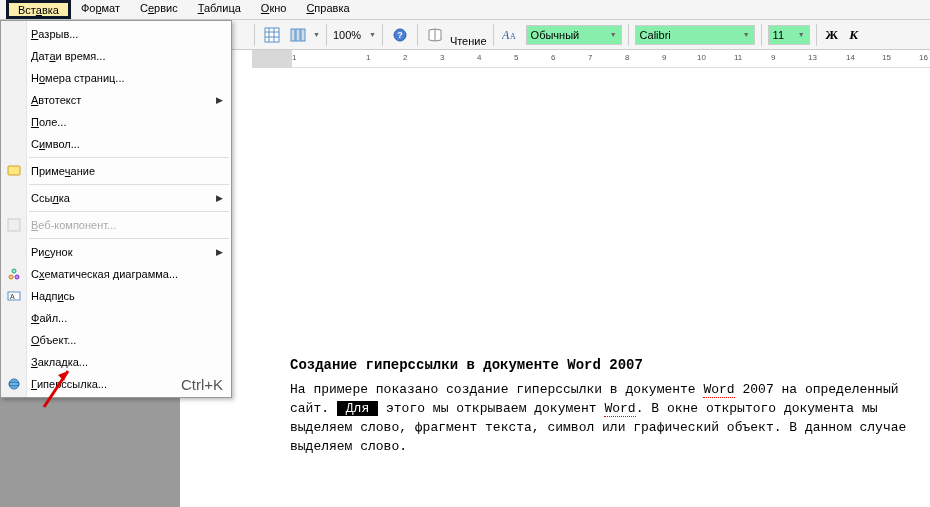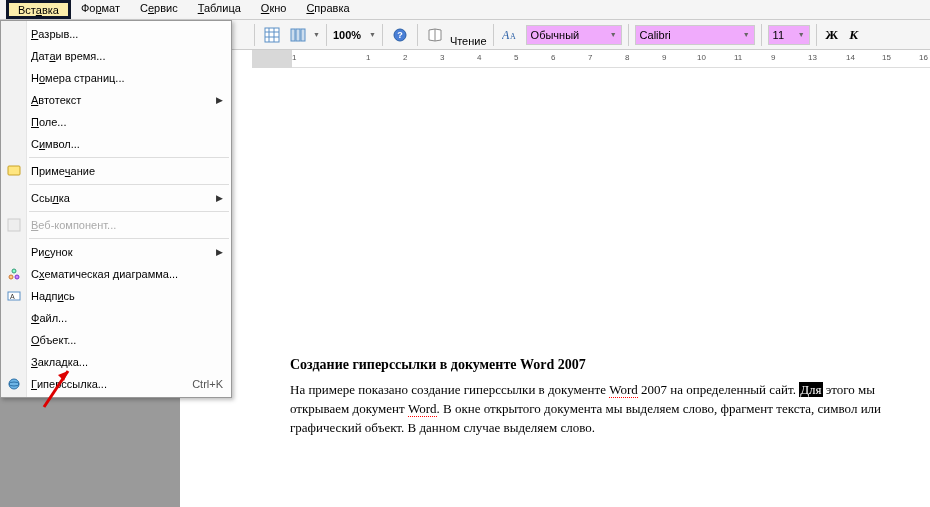--- a/index.html
+++ b/index.html
@@ -6,55 +6,55 @@
 body { font-family: "Segoe UI", Tahoma, sans-serif; font-size: 11px; background: #fff; width: 930px; height: 507px; overflow: hidden; position: relative; }
 
 .menubar { display: flex; height: 20px; border-bottom: 1px solid #ccc; background: #f5f5f5; padding-left: 6px; }
 .menubar-item { padding: 2px 10px; cursor: default; font-size: 11px; }
 .menubar-item.active { background: #fceeab; border: 3px solid #0f172a; padding: 1px 9px; }
 .menubar-item u { text-decoration: underline; }
 
 .toolbar { display: flex; align-items: center; height: 30px; border-bottom: 1px solid #ccc; background: #f5f5f5; padding-left: 252px; gap: 4px; }
 .toolbar .sep { width: 1px; height: 22px; background: #ccc; margin: 0 2px; }
 .ticon { width: 22px; height: 22px; display: flex; align-items: center; justify-content: center; }
-.zoom { display: flex; align-items: center; gap: 2px; font-weight: bold; }
+.zoom { display: flex; align-items: center; gap: 2px; }
 .zoom-val { font-size: 11px; min-width: 34px; }
 .dd-arrow { font-size: 7px; color: #666; }
-.style-box, .font-box, .size-box { display: flex; align-items: center; border: 1px solid #ccc; background: #f0abfc; height: 20px; padding: 0 4px; font-size: 11px; }
+.style-box, .font-box, .size-box { display: flex; align-items: center; border: 1px solid #ccc; background: #86efac; height: 20px; padding: 0 4px; font-size: 11px; }
 .style-box { min-width: 96px; }
 .font-box { min-width: 120px; }
 .size-box { min-width: 42px; }
 .fmt-btn { font-family: "Times New Roman", serif; width: 18px; text-align: center; font-size: 13px; }
 .fmt-bold { font-weight: bold; }
 .fmt-italic { font-style: italic; font-weight: bold; }
 
 .ruler-area { position: absolute; left: 252px; right: 0; top: 50px; height: 18px; background: #fff; border-bottom: 1px solid #ddd; }
 .ruler-gray { position: absolute; left: 0; width: 40px; height: 18px; background: #d8d8d8; }
 .ruler { position: absolute; left: 40px; right: 0; height: 18px; font-size: 8px; color: #555; }
 .ruler-tick { position: absolute; top: 3px; }
 
 .left-gray { position: absolute; left: 0; top: 50px; bottom: 0; width: 180px; background: #9a9a9a; }
 
 .menu-dropdown { position: absolute; left: 0; top: 20px; width: 232px; background: #fdfdfd; border: 1px solid #999; box-shadow: 2px 2px 4px rgba(0,0,0,0.25); z-index: 10; }
 .menu-icon-col { position: absolute; left: 0; top: 0; bottom: 0; width: 26px; background: #f2f2f2; border-right: 1px solid #e5e5e5; }
 .menu-items { position: relative; padding: 2px 0; }
 .menu-item { display: flex; align-items: center; height: 22px; padding-left: 30px; padding-right: 8px; font-size: 11px; cursor: default; position: relative; }
 .menu-item.disabled { color: #aaa; }
-.menu-item .shortcut { margin-left: auto; font-size: 11px; color: #555; }
+.menu-item .shortcut { margin-left: auto; font-size: 15px; color: #555; }
 .menu-item .sub-arrow { margin-left: auto; font-size: 9px; color: #333; }
 .menu-item u { text-decoration: underline; }
 .menu-sep { height: 1px; background: #ddd; margin: 2px 2px 2px 28px; }
 .menu-item-icon { position: absolute; left: 4px; width: 18px; height: 18px; display: flex; align-items: center; justify-content: center; }
 
 .arrow-annotation { position: absolute; left: 38px; top: 365px; z-index: 20; }
 
-.doc { position: absolute; left: 290px; top: 355px; right: 16px; font-family: Liberation Serif, serif; font-size: 13px; color: #000; line-height: 1.45; }
+.doc { position: absolute; left: 290px; top: 355px; right: 16px; font-family: Liberation Mono, monospace; font-size: 13px; color: #000; line-height: 1.45; }
 .doc-title { font-weight: bold; font-size: 14px; margin-bottom: 6px; }
 .doc-body { font-size: 13px; }
-.hl { background: #000; color: #fff; padding: 0 1px; }
+.hl { background: #000; color: #fff; padding: 0 9px; }
 .squiggly { border-bottom: 1px dotted red; }
 </style>
 </head>
 <body>
 
 <div class="menubar">
   <div class="menubar-item active">Вст<u>а</u>вка</div>
   <div class="menubar-item">Фо<u>р</u>мат</div>
   <div class="menubar-item">С<u>е</u>рвис</div>
   <div class="menubar-item"><u>Т</u>аблица</div>

